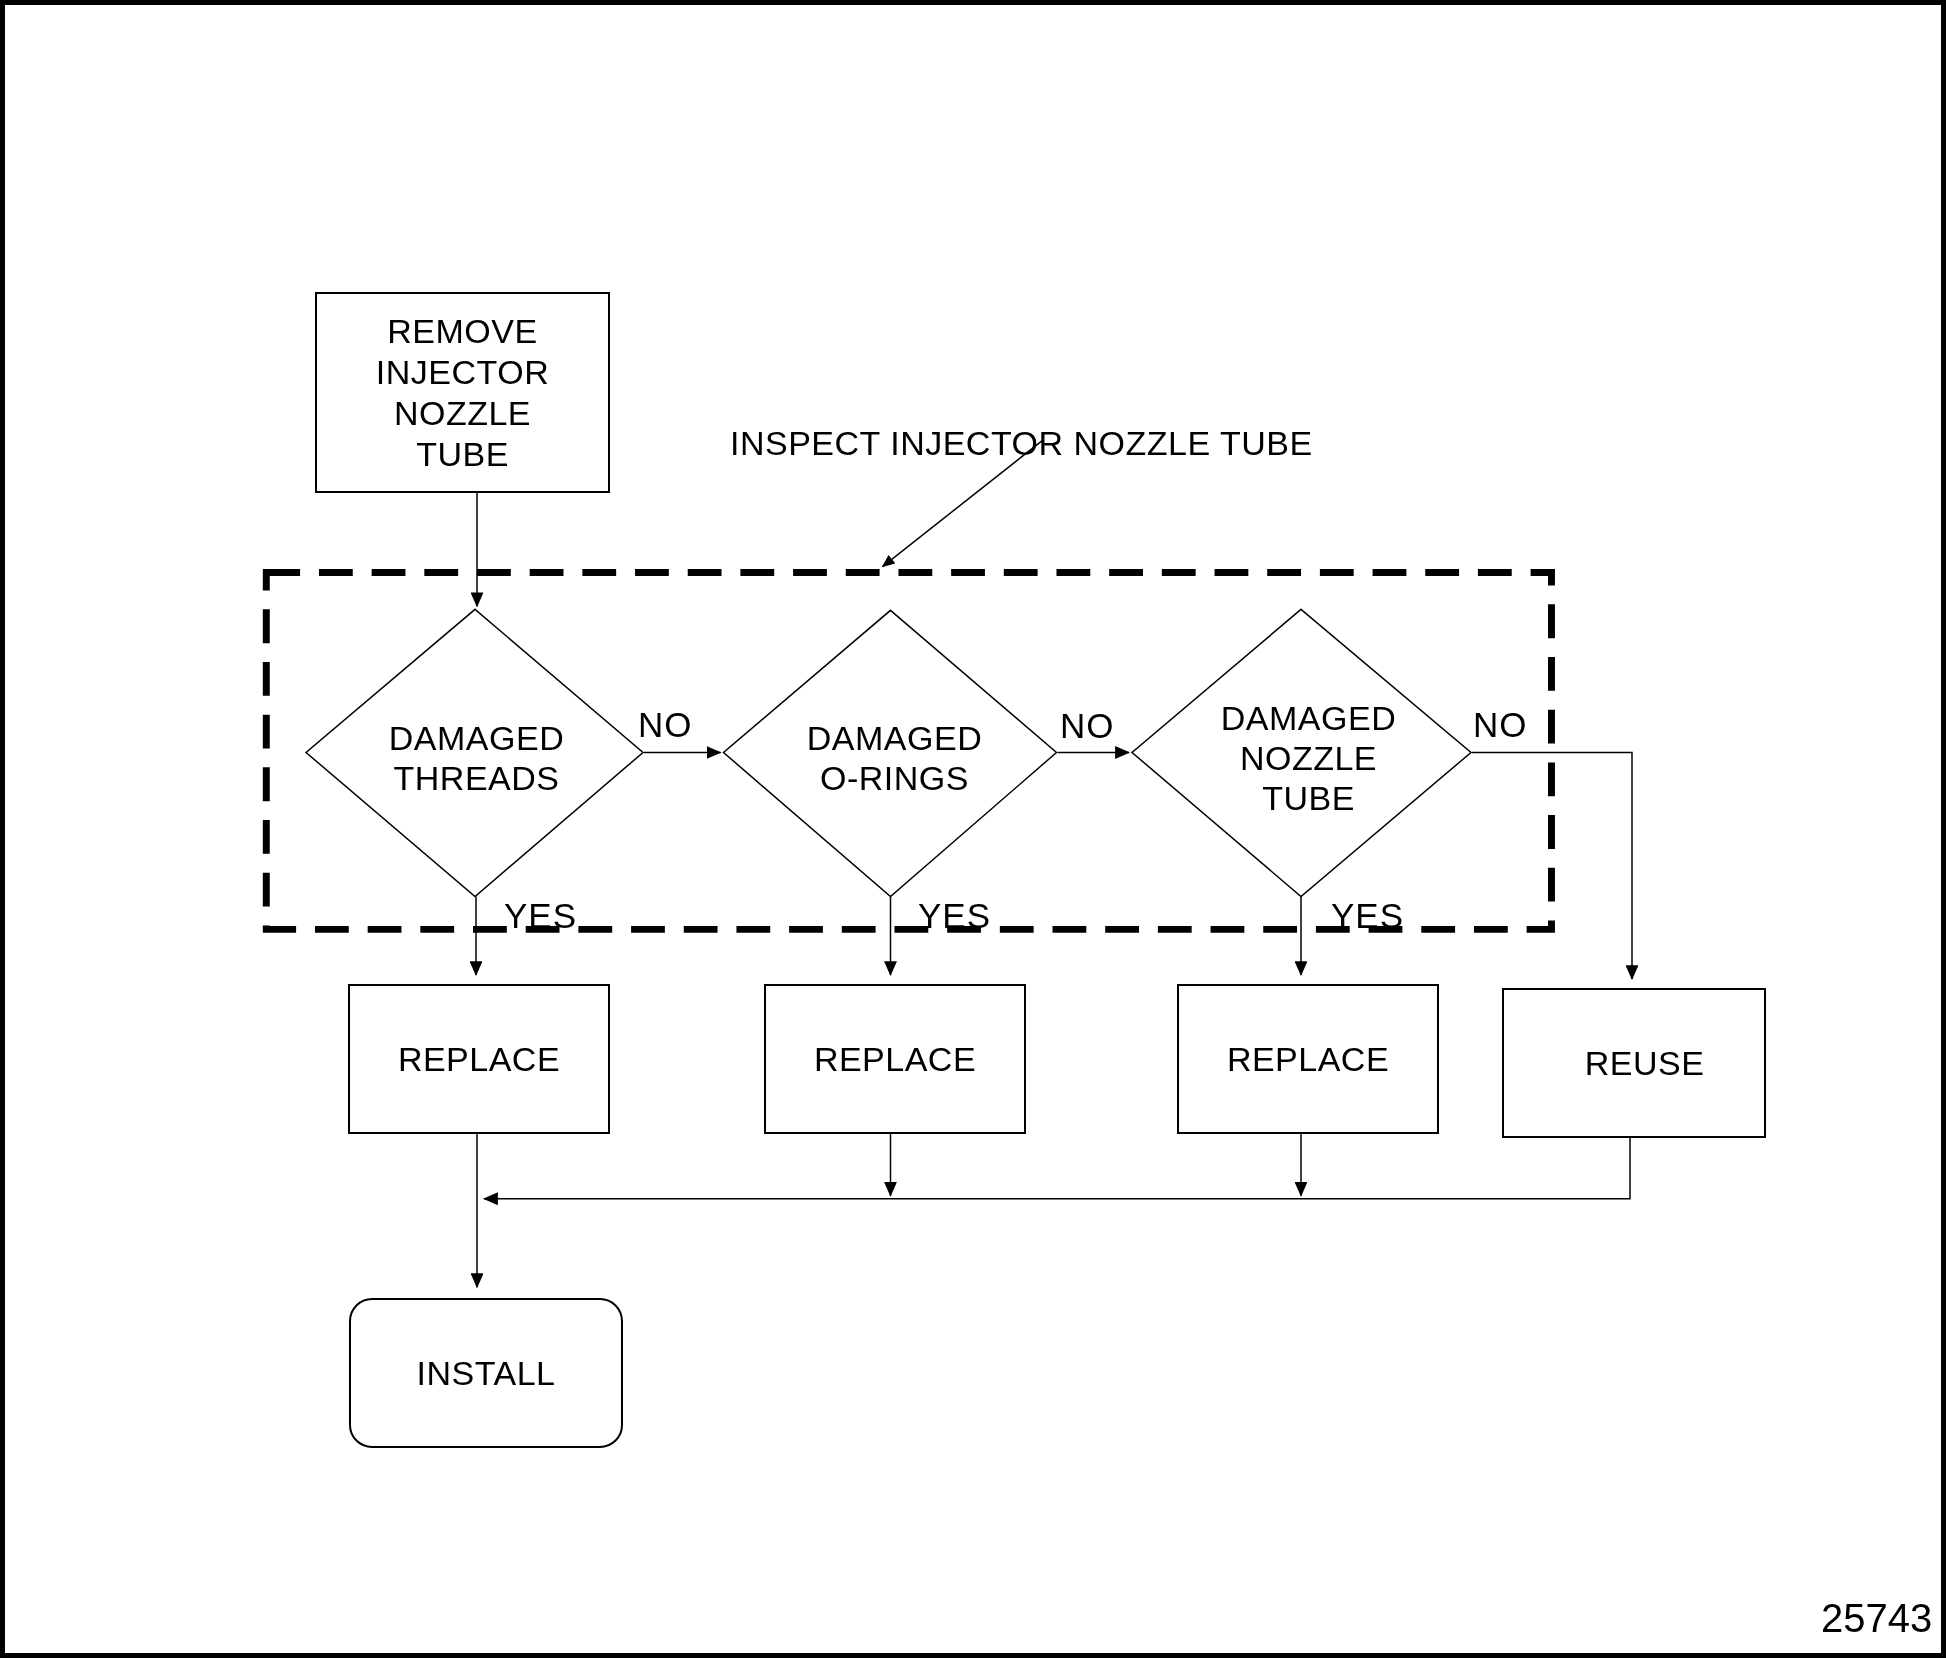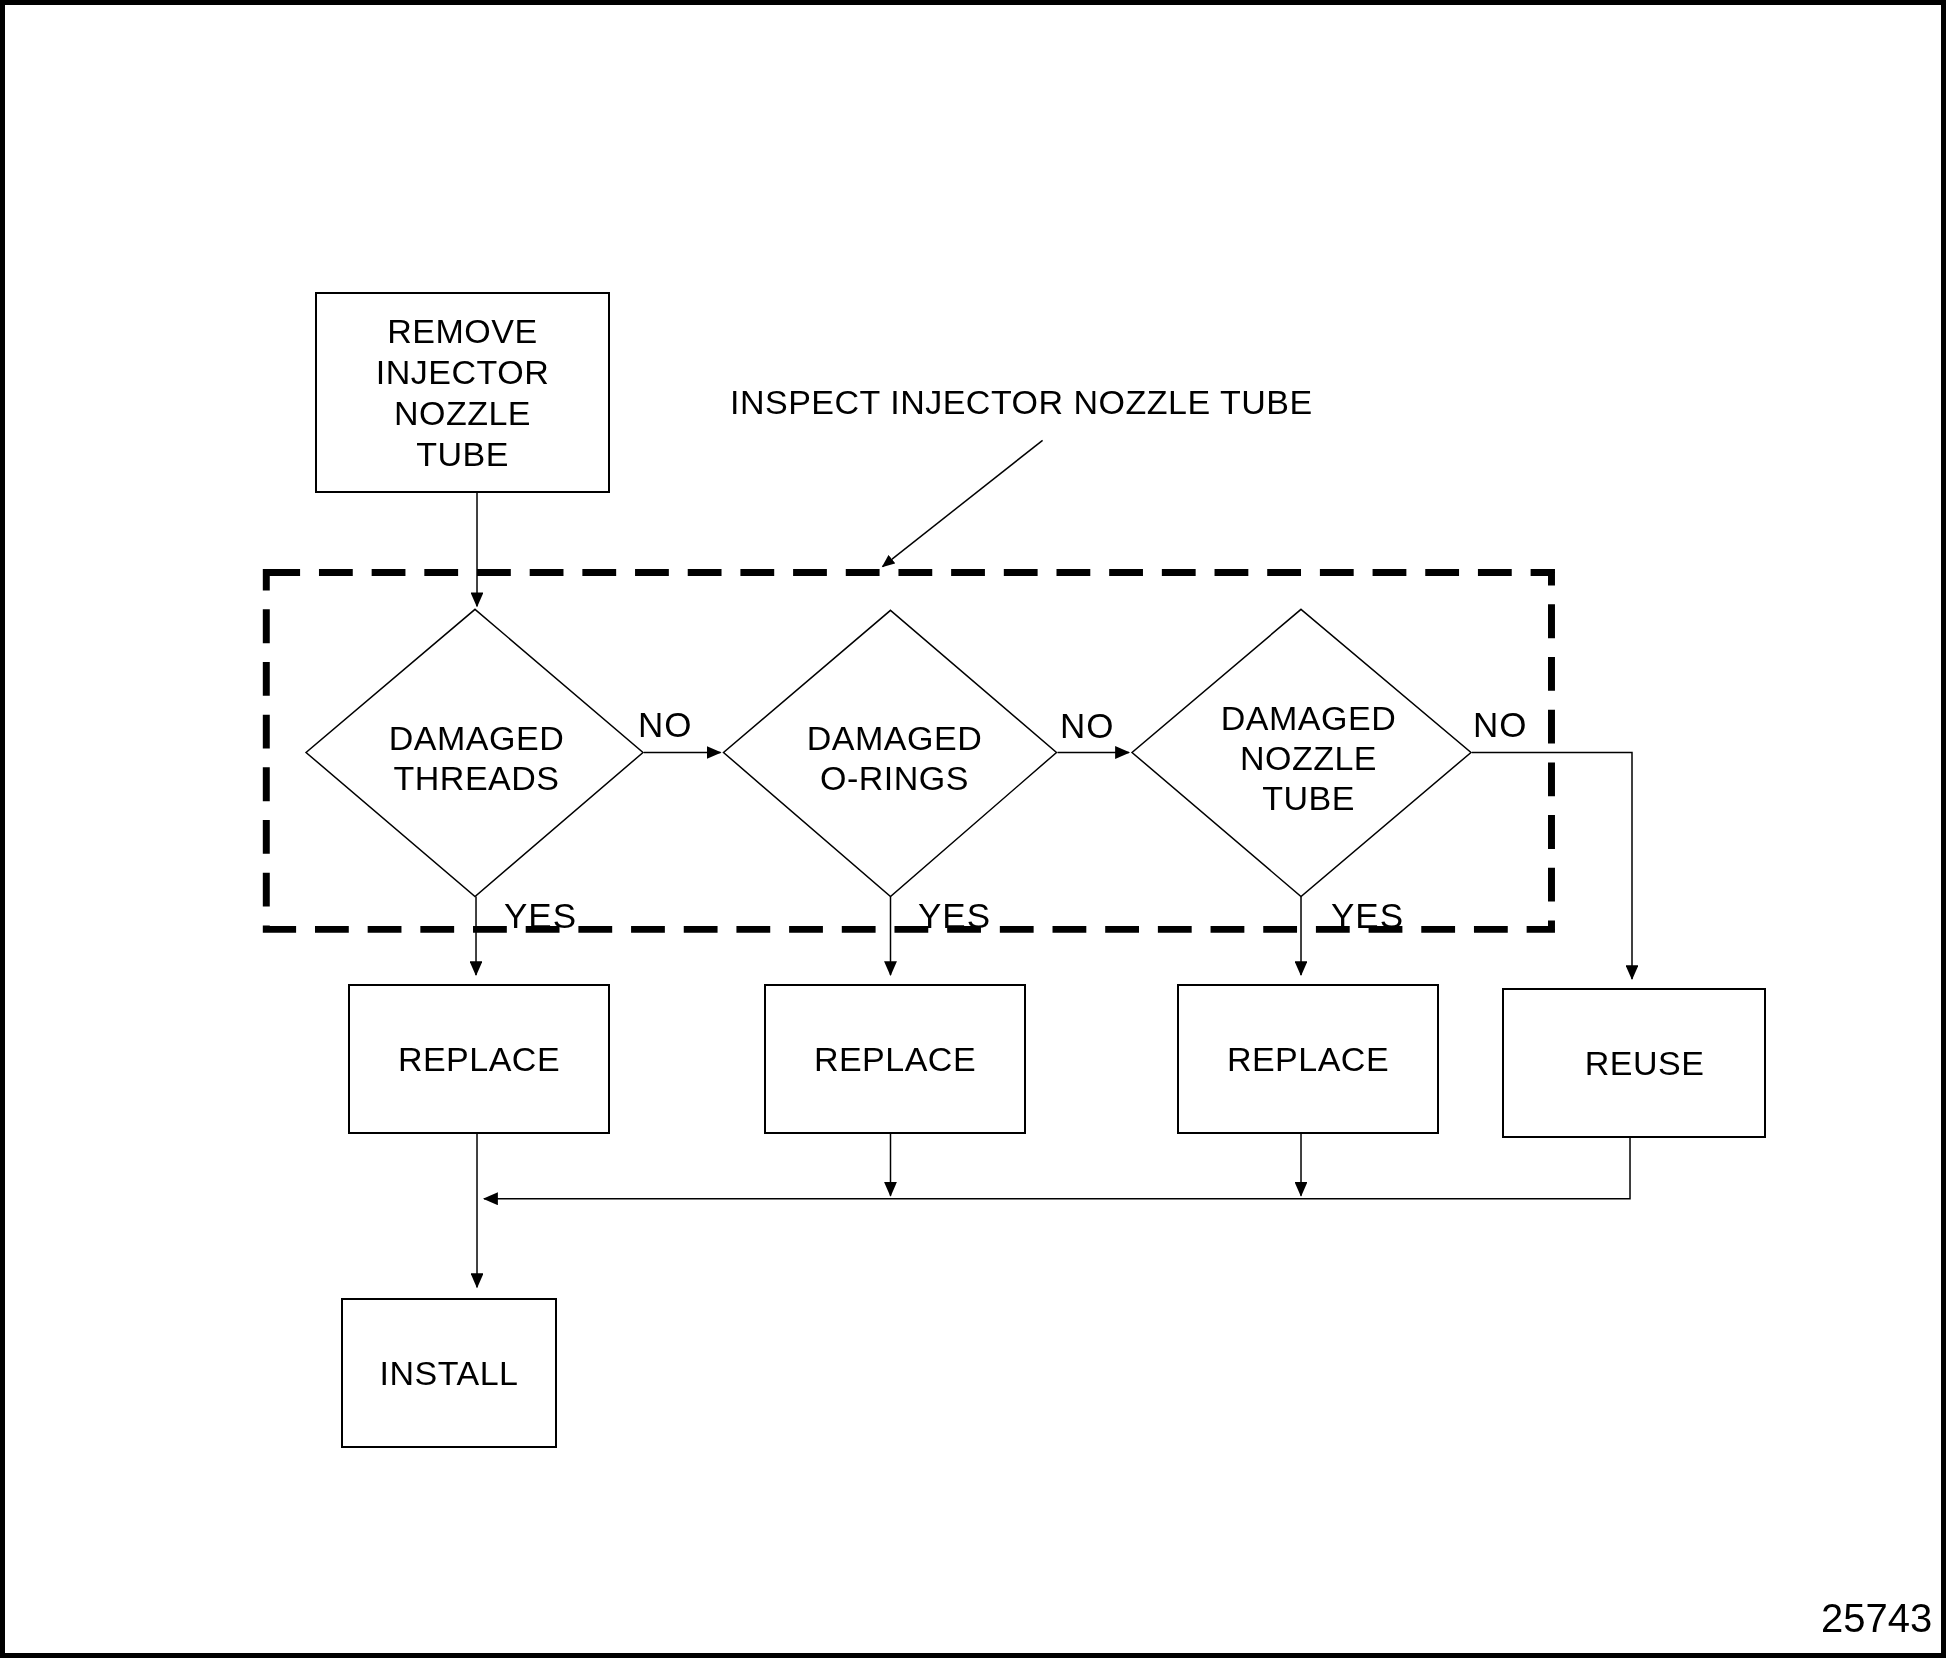--- a/index.html
+++ b/index.html
@@ -122,37 +122,37 @@
 TUBE</div>
 
   <div class="node" style="left:343px; top:979px; width:262px; height:150px;">REPLACE</div>
 
   <div class="node" style="left:759px; top:979px; width:262px; height:150px;">REPLACE</div>
 
   <div class="node" style="left:1172px; top:979px; width:262px; height:150px;">REPLACE</div>
 
   <div class="node" style="left:1497px; top:983px; width:264px; height:150px;padding-left:21px;">REUSE</div>
 
-  <div class="node" style="left:336px; top:1293px; width:216px; height:150px;">INSTALL</div>
+  <div class="node" style="left:344px; top:1293px; width:274px; height:150px;border-radius:23px;">INSTALL</div>
 
   <div class="diamond-label" style="left:302px; top:608px; width:339px; height:289px;">DAMAGED
 THREADS</div>
 
   <div class="diamond-label" style="left:722px; top:609px; width:335px; height:288px;">DAMAGED
 O-RINGS</div>
 
   <div class="diamond-label" style="left:1133px; top:608px; width:341px; height:289px;">DAMAGED
 NOZZLE
 TUBE</div>
 
   <div class="edge-label" style="left:633px; top:702px;">NO</div>
   <div class="edge-label" style="left:1055px; top:703px;">NO</div>
   <div class="edge-label" style="left:1468px; top:702px;">NO</div>
 
   <div class="edge-label" style="left:499px; top:893px;">YES</div>
   <div class="edge-label" style="left:913px; top:893px;">YES</div>
   <div class="edge-label" style="left:1326px; top:893px;">YES</div>
 
-  <div class="annotation" style="left:725px; top:380px;">INSPECT INJECTOR NOZZLE TUBE</div>
+  <div class="annotation" style="left:725px; top:421px;">INSPECT INJECTOR NOZZLE TUBE</div>
 
   <div class="figure-number" style="left:1816px; top:1593px;">25743</div>
 
 </div>
 
 </body></html>

